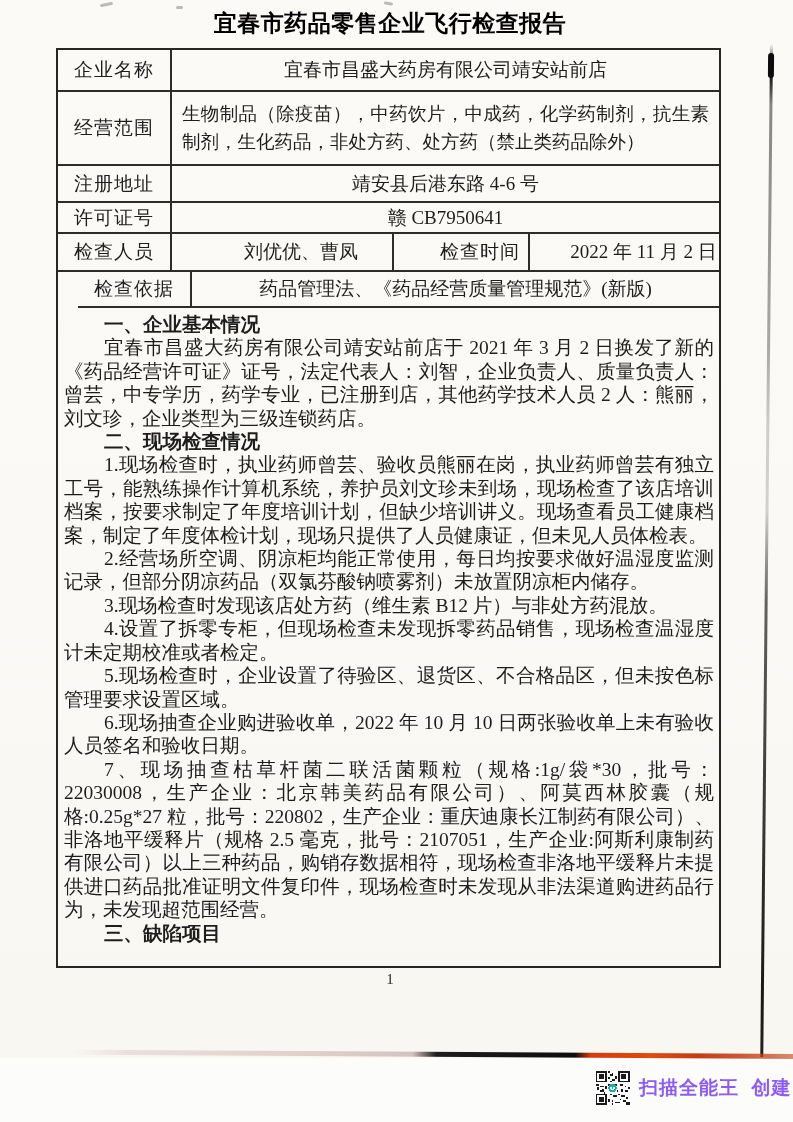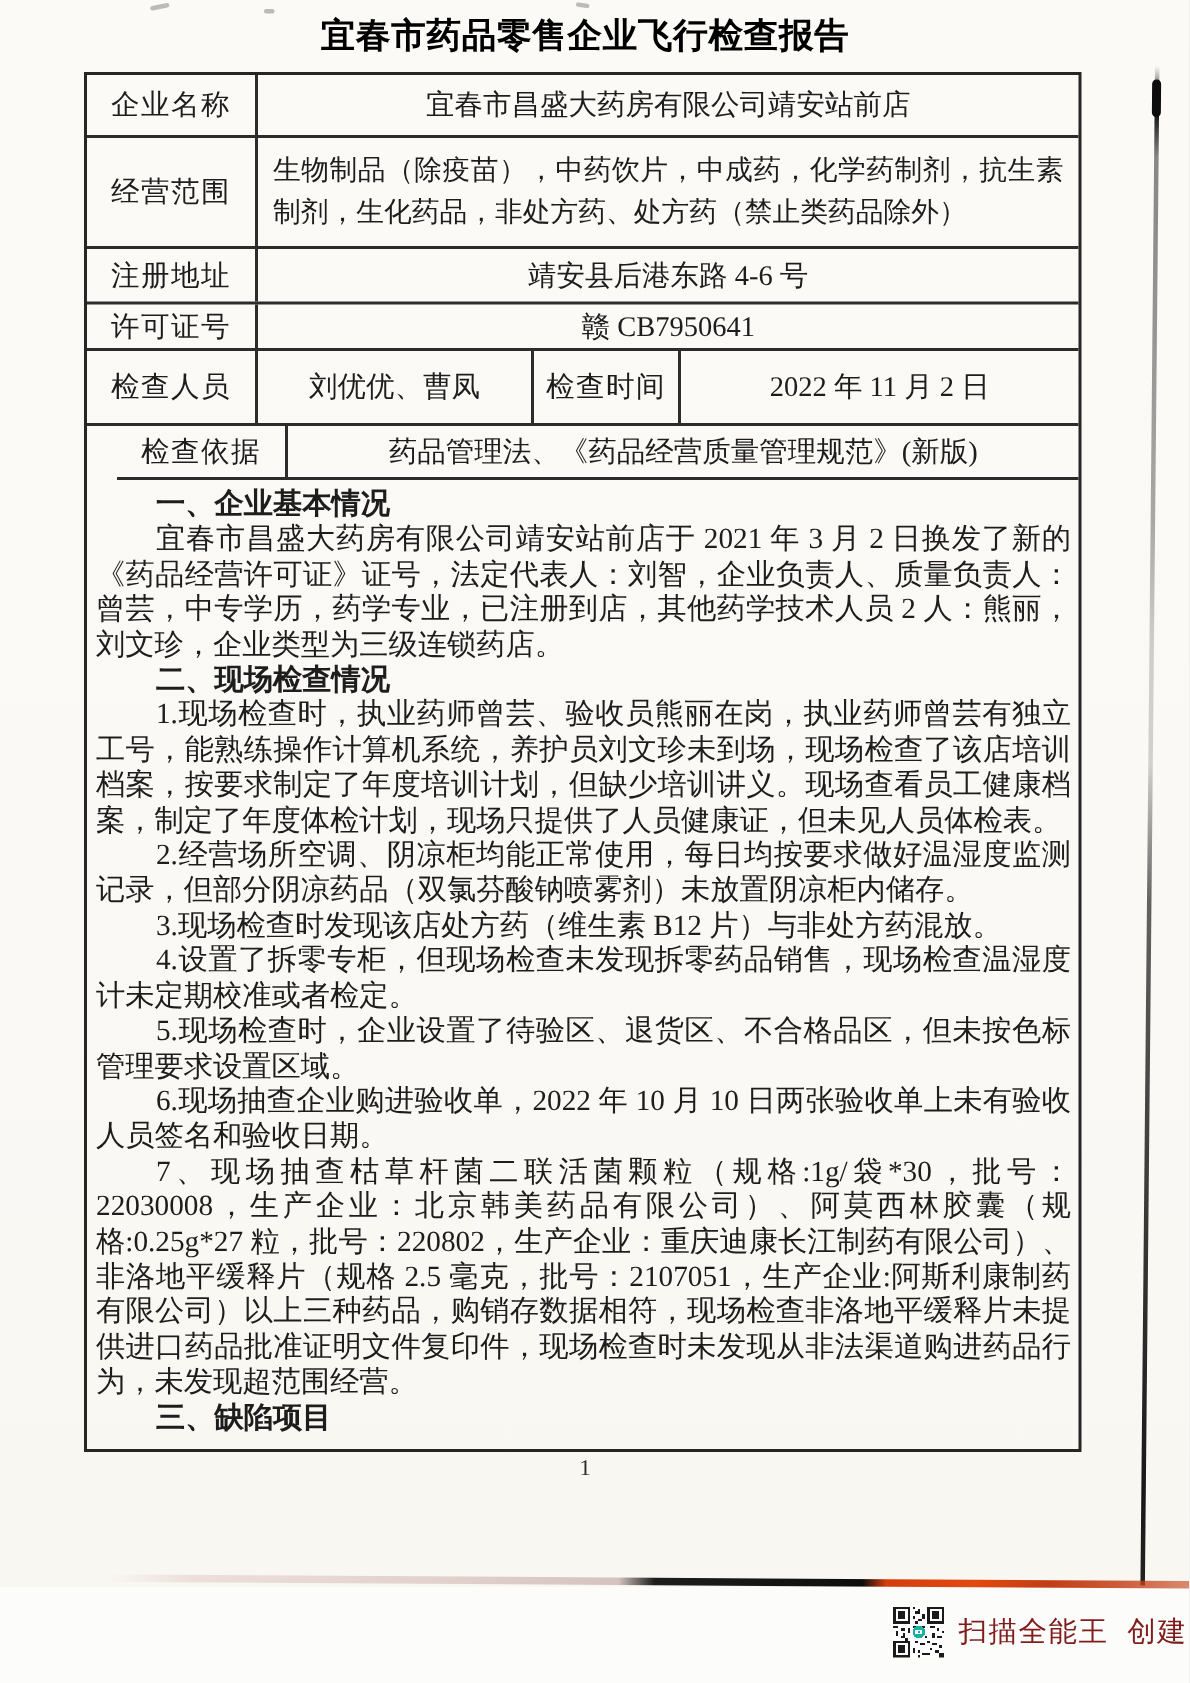--- a/index.html
+++ b/index.html
@@ -40,21 +40,21 @@
   .lab {
     width: 114px; flex: 0 0 114px;
     border-right: 2px solid #2c2c2c;
     justify-content: center; letter-spacing: 1px;
   }
   .val { flex: 1 1 auto; justify-content: center; }
   .r1 { height: 42px; }
   .r2 { height: 74px; }
   .r3 { height: 37px; }
   .r4 { height: 31px; }
-  .r5 { height: 50px; }
+  .r5 { height: 38px; gap: 38px; }
   .r6 { height: 36px; margin-left: 20px; }
   .val-left {
     flex: 1 1 auto; display: flex; align-items: center;
     padding: 0 10px; font-size: 18.5px; line-height: 28px;
     text-align: justify;
   }
   .mid { border-right: 2px solid #2c2c2c; }
   .names { flex: 0 0 184px; justify-content: center; }
   .timelab { flex: 0 0 98px; justify-content: center; letter-spacing: 1px; }
   .body-cell {
@@ -111,21 +111,21 @@
   .sp2 { left: 176px; top: 6px; width: 7px; height: 2.5px; }
   .sp3 { left: 384px; top: 2px; width: 9px; height: 2.5px; transform: rotate(8deg); }
   
   .watermark {
     position: absolute; left: 595px; top: 1071px;
     display: flex; align-items: center; gap: 9px;
   }
   .qr { display: block; }
   .wm-text {
     font-family: "Liberation Sans", "DejaVu Sans", sans-serif;
-    font-size: 19px; font-weight: 400; color: #7f1d1d;
+    font-size: 19px; font-weight: 700; color: #8b5cf6;
     letter-spacing: 1px; white-space: pre;
   }
 </style>
 </head>
 <body>
 
 <div class="scan">
   <div class="paper"></div>
   <div class="below-paper"></div>
 

